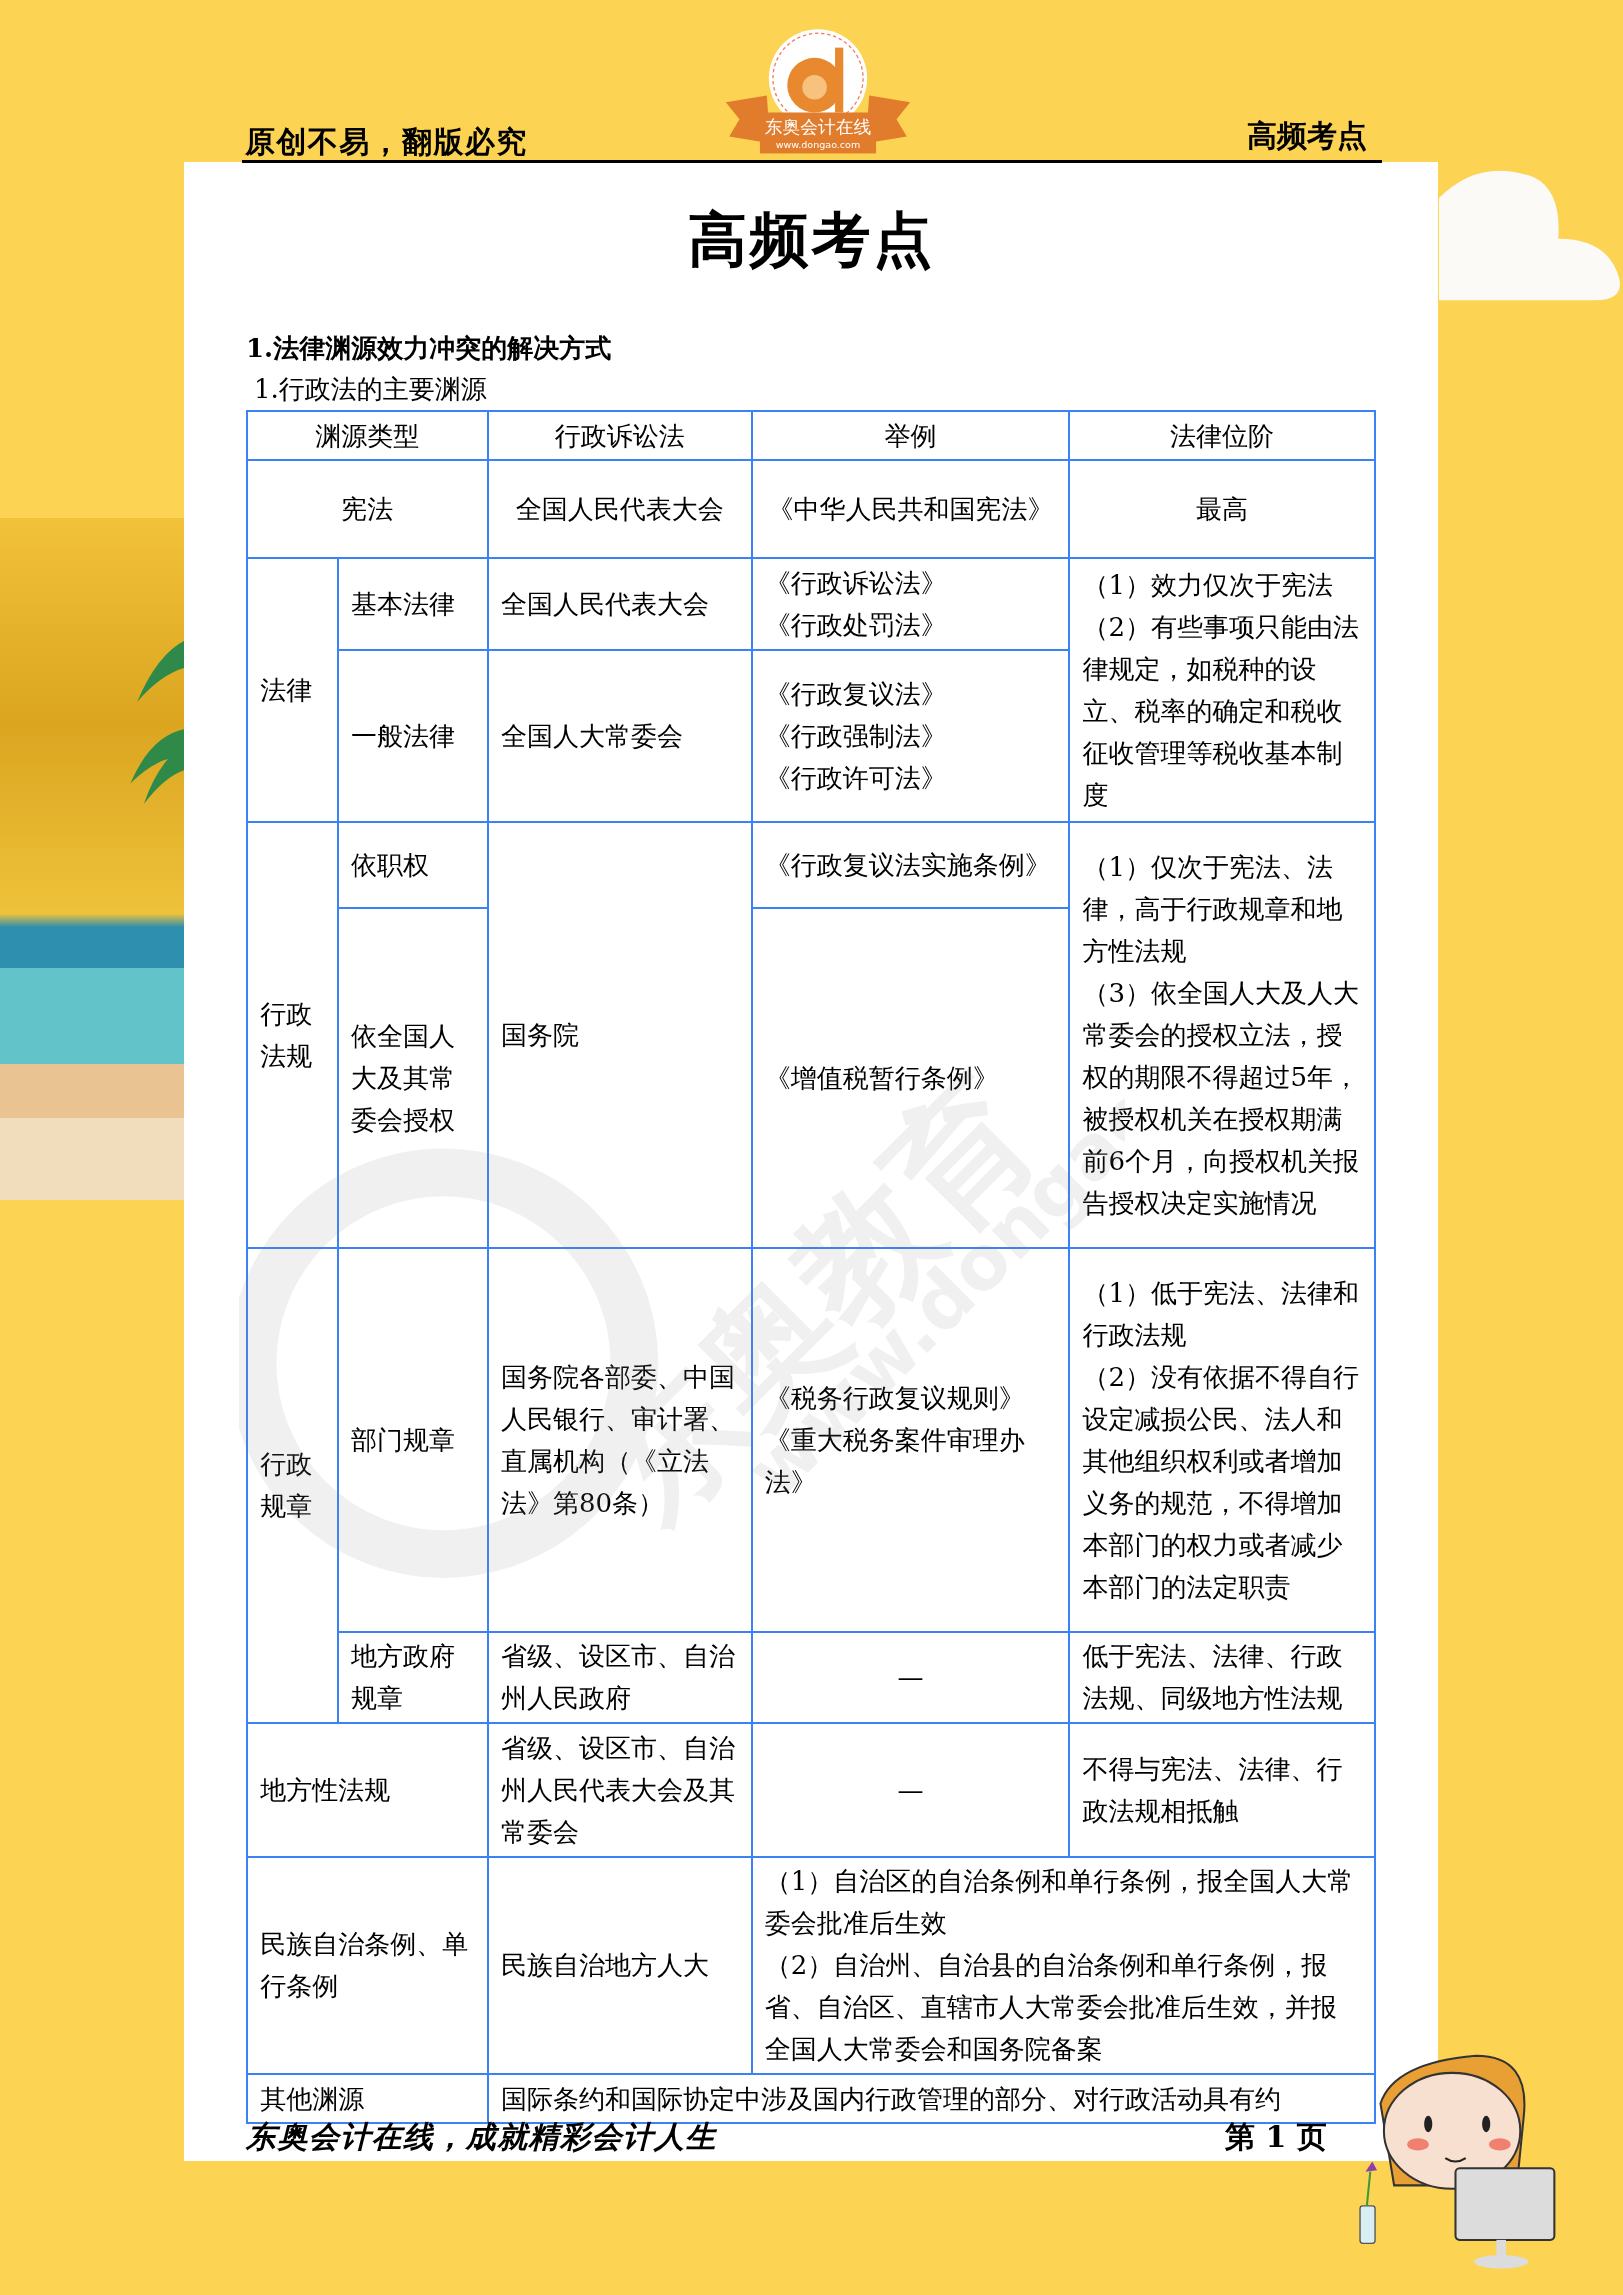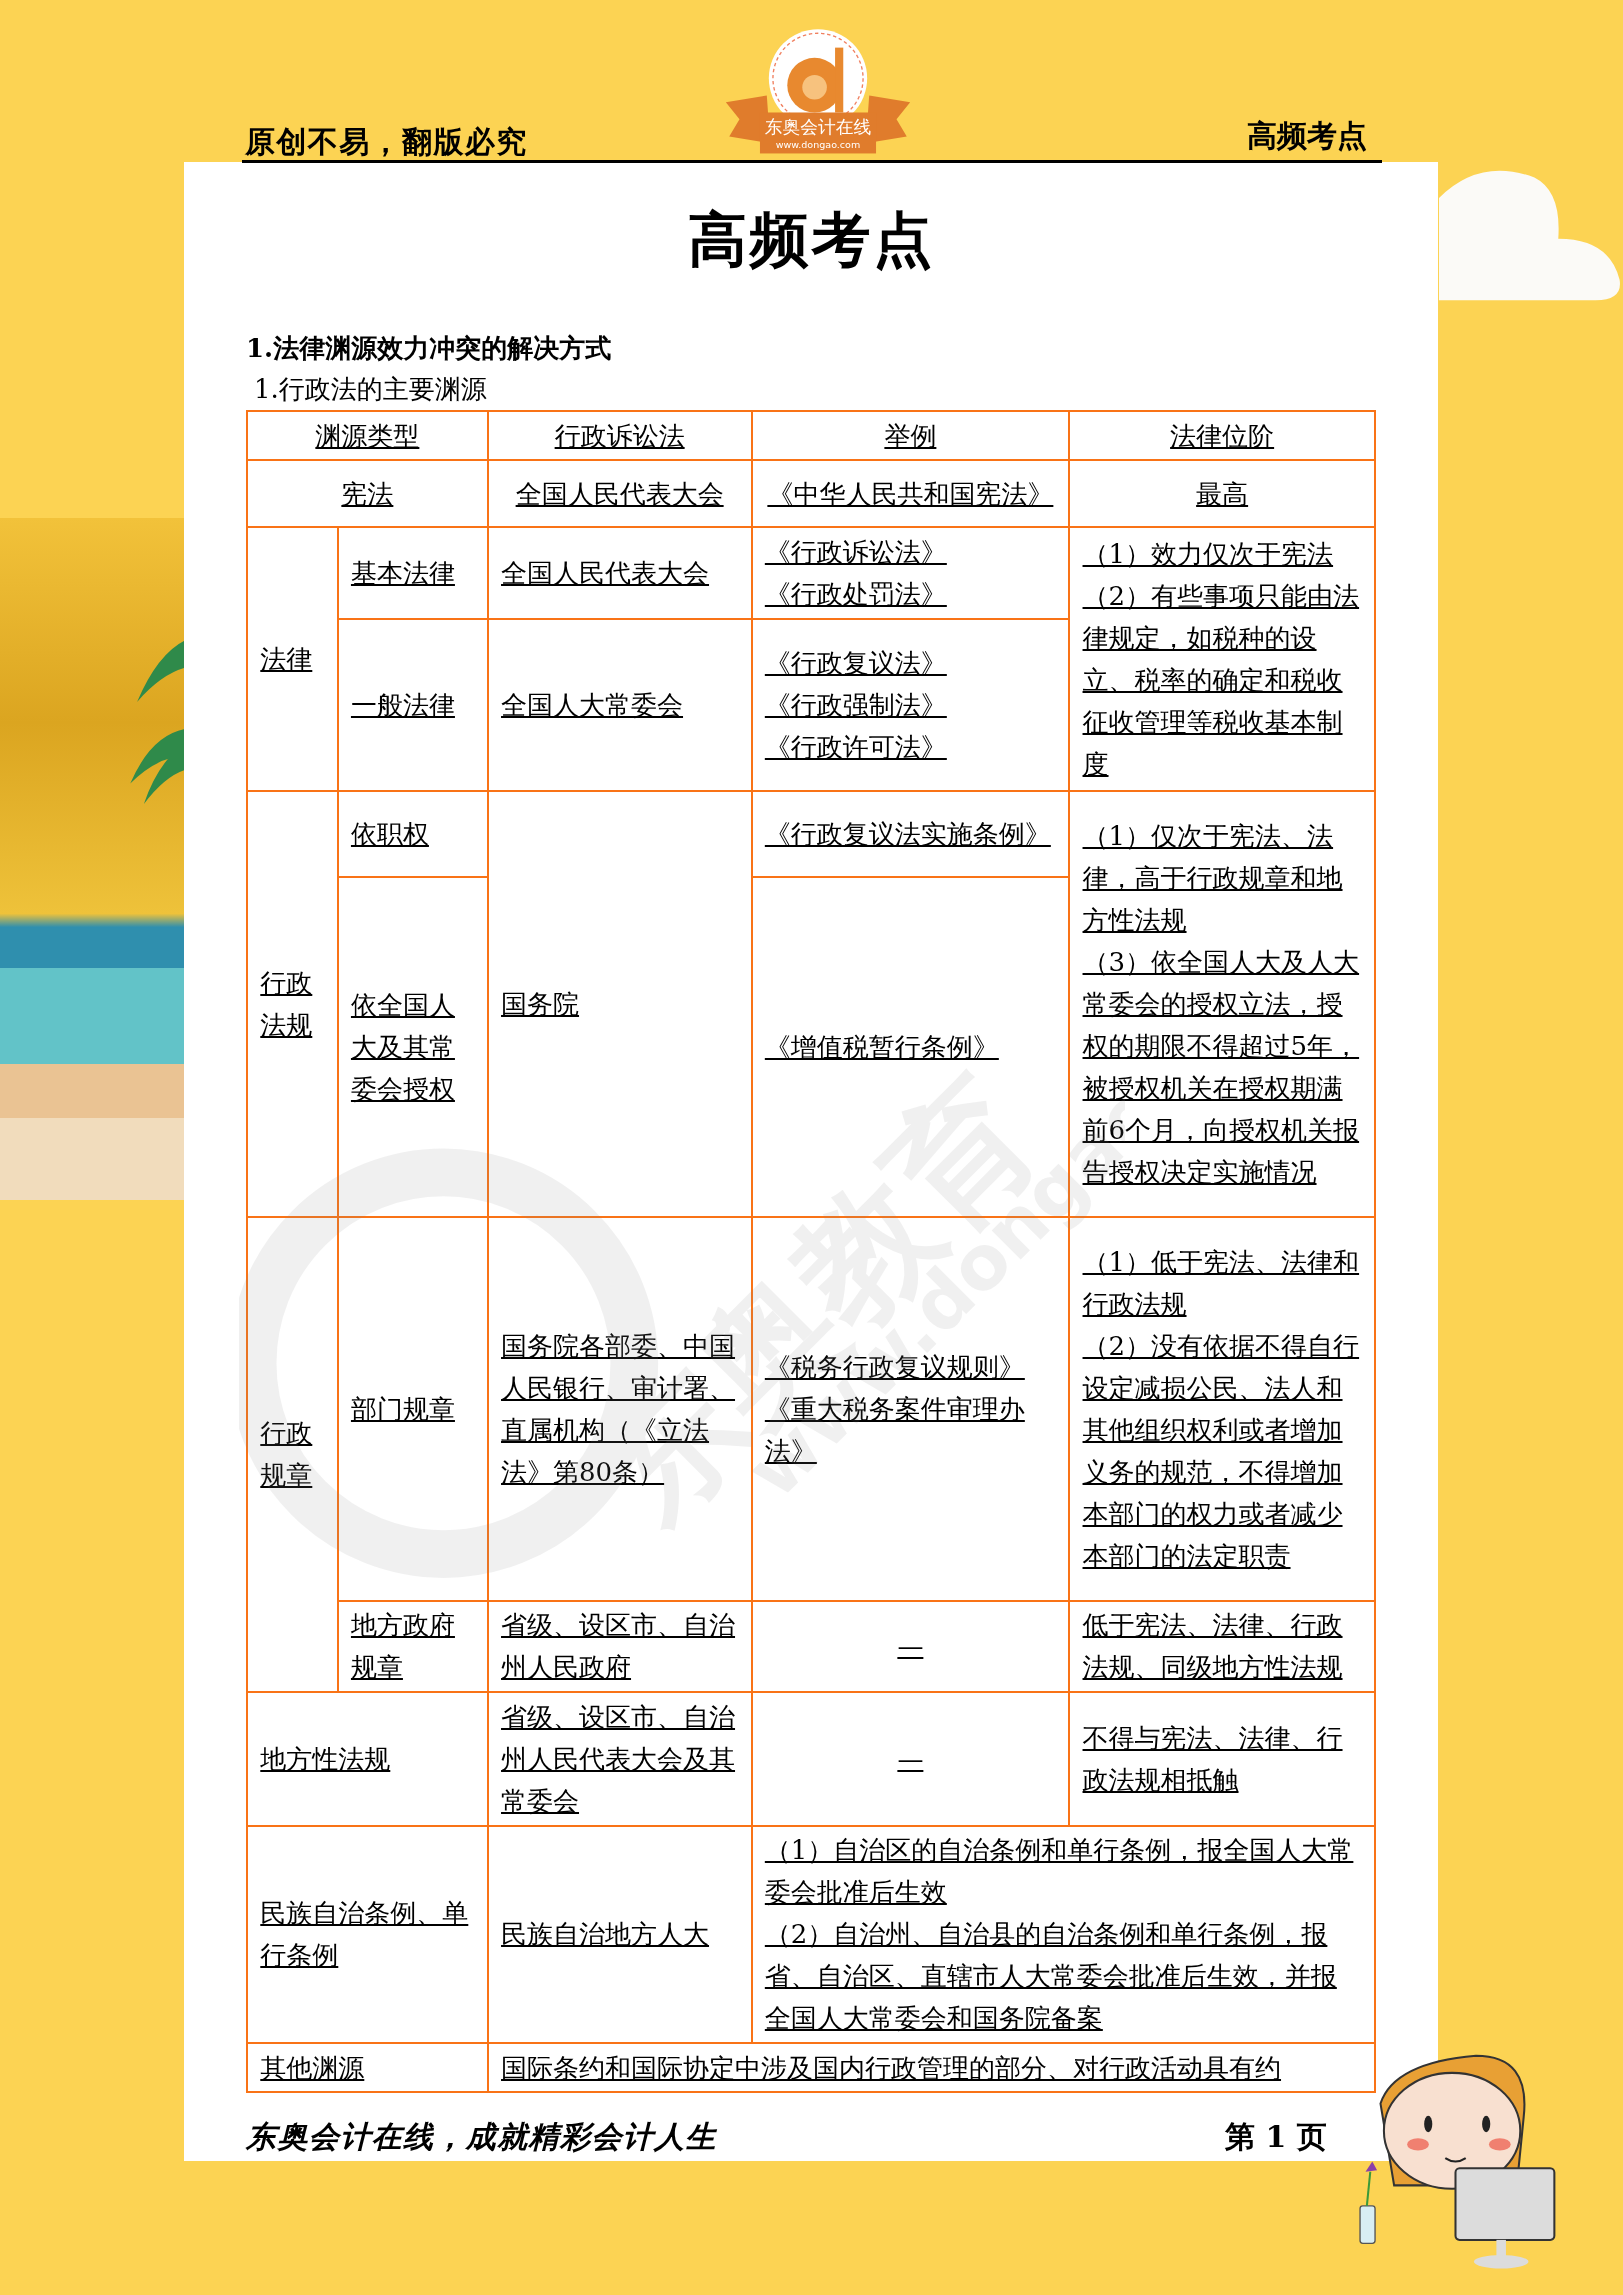--- a/index.html
+++ b/index.html
@@ -29,21 +29,21 @@
   }
   .header-line { position:absolute; left:242px; top:160px; width:1140px; height:2.7px; background:#000; }
   .logo { position:absolute; left:719px; top:27px; width:198px; height:130px; }
   .doc-title { position:absolute; left:0; width:1623px; top:201px; text-align:center; font-size:59px; font-weight:bold; letter-spacing:2.7px; }
   .sec1 { position:absolute; left:246px; top:331px; font-size:26px; font-weight:bold; }
   .sec2 { position:absolute; left:246px; top:372px; font-size:26px;margin-left:8px; }
   table.main {
     position:absolute; left:246px; top:410px; width:1130px;
     border-collapse:collapse; font-size:26px; line-height:42px;
   }
-  table.main td { border:2px solid #f97316; padding:2.7px 12.3px; vertical-align:middle;text-decoration:underline; }
+  table.main td { border:2px solid #3b82f6; padding:2.7px 12.3px; vertical-align:middle; }
   table.main td.c { text-align:center; }
   .watermark {
     position:absolute; left:239px; top:818px; width:886px; height:886px; pointer-events:none;
     opacity:0.12;
   }
   .footer-left { position:absolute; left:246px; top:2117px; font-size:30px; font-weight:bold; letter-spacing:1.4px;font-style:italic; }
   .footer-right { position:absolute; left:1225px; top:2117px; font-size:30px; font-weight:bold; }
   .mascot { position:absolute; left:1353px; top:2049px; width:205px; height:225px; }
 </style>
 </head>
@@ -92,21 +92,21 @@
       <col style="width:318px">
       <col style="width:306px">
   </colgroup>
   <tbody>
       <tr>
     <td colspan="2" class="c">渊源类型</td>
     <td class="c">行政诉讼法</td>
     <td class="c">举例</td>
     <td class="c">法律位阶</td>
   </tr>
-  <tr style="height:67px">
+  <tr style="height:98px">
     <td colspan="2" class="c">宪法</td>
     <td class="c">全国人民代表大会</td>
     <td class="c">《中华人民共和国宪法》</td>
     <td class="c">最高</td>
   </tr>
   <tr style="height:86px">
     <td rowspan="2">法律</td>
     <td>基本法律</td>
     <td>全国人民代表大会</td>
     <td>

